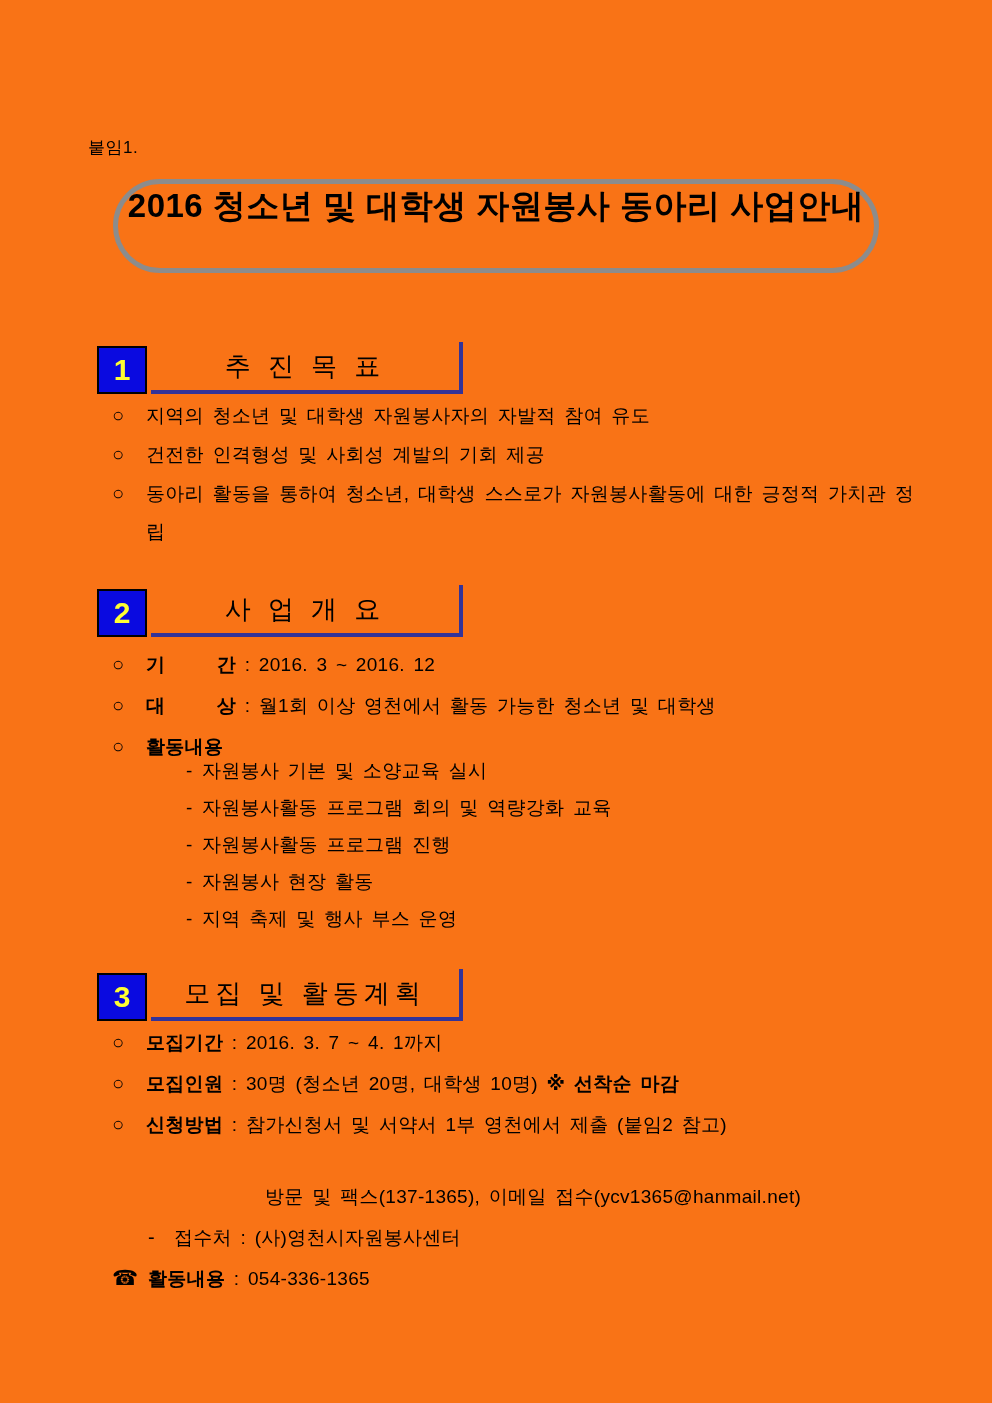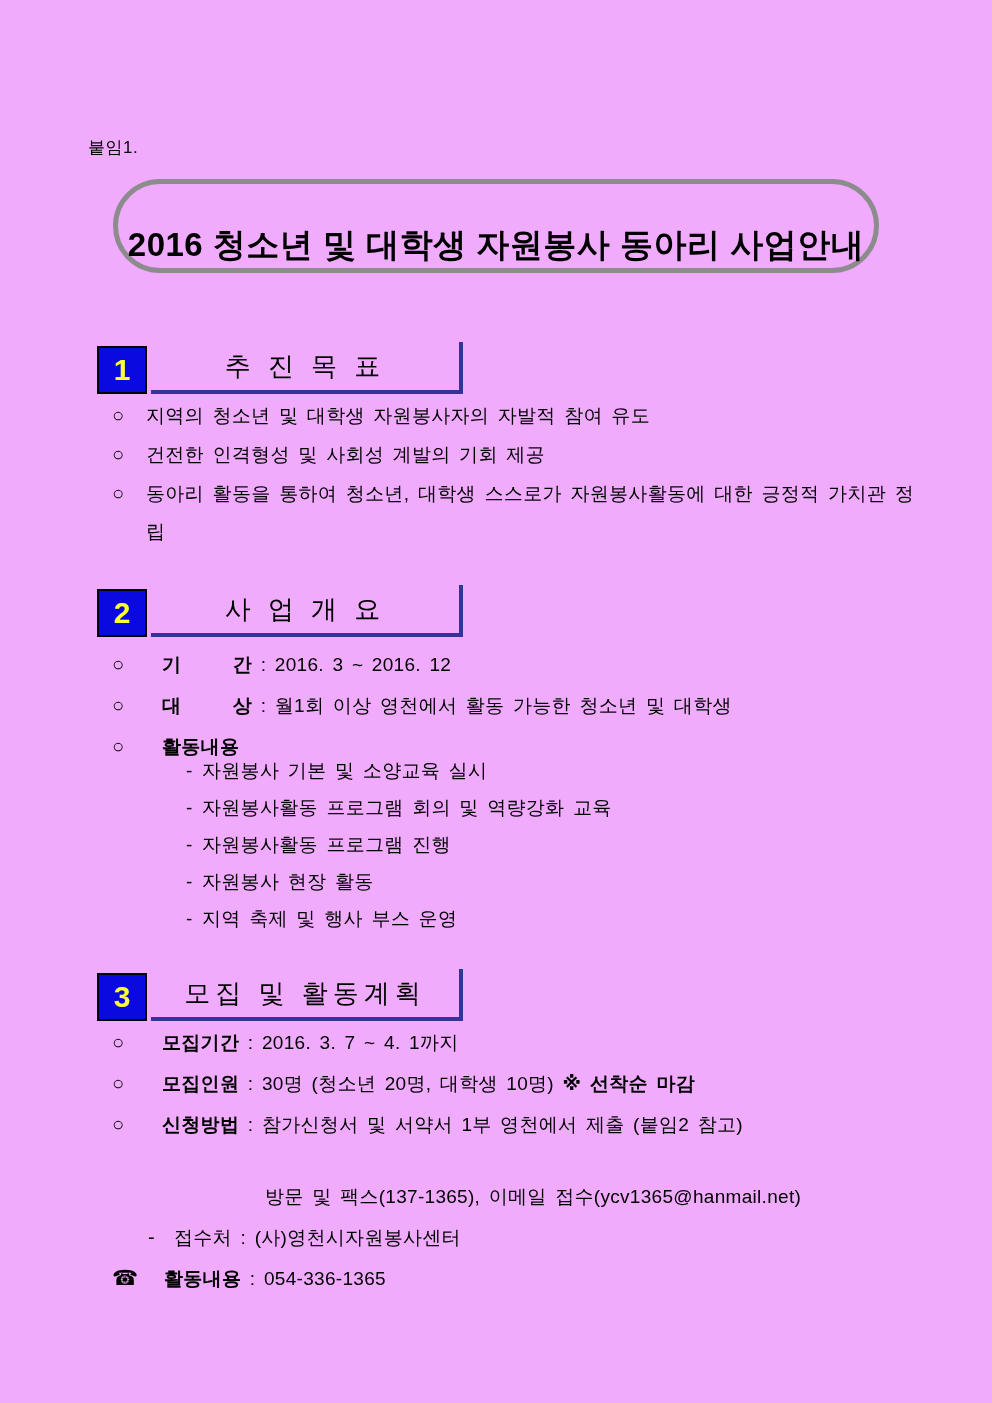--- a/index.html
+++ b/index.html
@@ -1,41 +1,41 @@
 <!DOCTYPE html>
 <html><head>
 <meta charset="utf-8">
 <style>
   html, body { margin: 0; padding: 0; background: #ffffff; }
   .page {
     position: relative;
     width: 992px;
     height: 1403px;
-    background: #f0abfc;
+    background: #f97316;
     color: #000000;
     font-family: "Liberation Sans", "DejaVu Sans", sans-serif;
     overflow: hidden;
   }
 
   .attach {
     position: absolute;
     left: 88px; top: 136px;
     font-size: 17px;
     font-weight: 500;
     letter-spacing: 0.5px;
   }
 
   .title-box {
     position: absolute;
     left: 113px; top: 179px;
     width: 756px; height: 84px;
     border: 5px solid #8c8c8c;
     border-radius: 47px;
     display: flex;
-    align-items: flex-end;
+    align-items: flex-start;
     justify-content: center;
   }
   .title-box .title-text {
     font-size: 33px;
     font-weight: bold;
     letter-spacing: 0.5px;
     white-space: nowrap;
   }
 
   .sec-header {
@@ -82,21 +82,21 @@
     letter-spacing: 0.3px;
     word-spacing: 3px;
   }
   .row { display: flex; align-items: baseline; }
   .mark {
     flex: none;
     width: 34px;
     font-size: 20px;
   }
   .txt { flex: 1; text-align: justify; }
-  .lbl { font-weight: bold; white-space: pre; margin-left: 16px; }
+  .lbl { font-weight: bold; white-space: pre; }
   .val { white-space: pre; margin-top: 32px; }
   .note { font-weight: bold; white-space: pre; }
 
   .list-s1 { top: 396px; line-height: 38px; }
   .list-s2 { top: 644px; line-height: 40px; }
   .sub-list {
     position: absolute;
     left: 186px; top: 752px;
     width: 700px;
     font-size: 19px;

